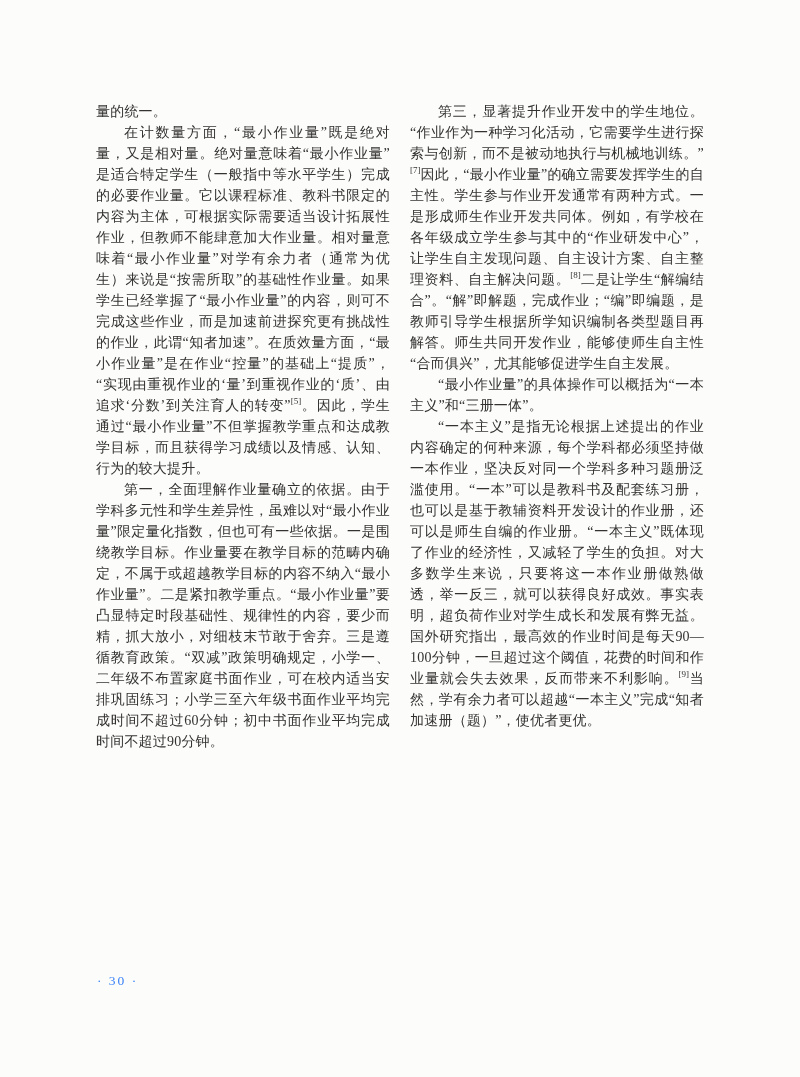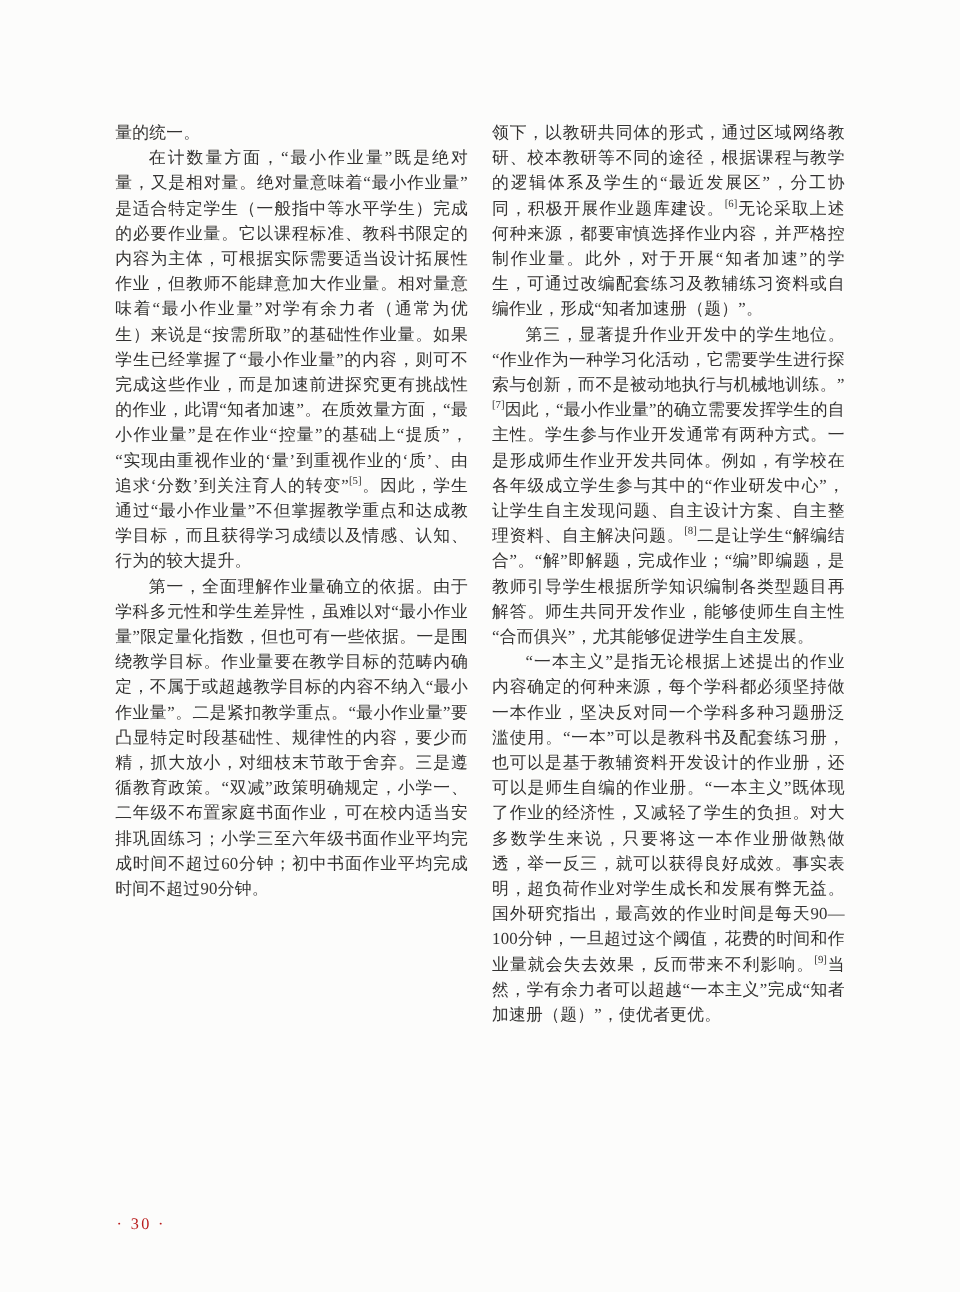--- a/index.html
+++ b/index.html
@@ -46,38 +46,38 @@
   }
   sup.ref {
     font-size: 9px;
     line-height: 0;
     vertical-align: super;
     letter-spacing: 0;
   }
   .footer {
     position: absolute;
     left: 97px;
-    top: 1012px;
+    top: 973px;
     font-size: 13.5px;
-    color: #b91c1c;
+    color: #3b82f6;
     letter-spacing: 2px;
   }
 </style>
 </head>
 <body>
 
 <div class="page">
   <div class="columns">
     <div class="column">
         <p class="para continuation">量的统一。</p>
         <p class="para body">在计数量方面，“最小作业量”既是绝对量，又是相对量。绝对量意味着“最小作业量”是适合特定学生（一般指中等水平学生）完成的必要作业量。它以课程标准、教科书限定的内容为主体，可根据实际需要适当设计拓展性作业，但教师不能肆意加大作业量。相对量意味着“最小作业量”对学有余力者（通常为优生）来说是“按需所取”的基础性作业量。如果学生已经掌握了“最小作业量”的内容，则可不完成这些作业，而是加速前进探究更有挑战性的作业，此谓“知者加速”。在质效量方面，“最小作业量”是在作业“控量”的基础上“提质”，“实现由重视作业的‘量’到重视作业的‘质’、由追求‘分数’到关注育人的转变”<sup class="ref">[5]</sup>。因此，学生通过“最小作业量”不但掌握教学重点和达成教学目标，而且获得学习成绩以及情感、认知、行为的较大提升。</p>
         <p class="para body">第一，全面理解作业量确立的依据。由于学科多元性和学生差异性，虽难以对“最小作业量”限定量化指数，但也可有一些依据。一是围绕教学目标。作业量要在教学目标的范畴内确定，不属于或超越教学目标的内容不纳入“最小作业量”。二是紧扣教学重点。“最小作业量”要凸显特定时段基础性、规律性的内容，要少而精，抓大放小，对细枝末节敢于舍弃。三是遵循教育政策。“双减”政策明确规定，小学一、二年级不布置家庭书面作业，可在校内适当安排巩固练习；小学三至六年级书面作业平均完成时间不超过60分钟；初中书面作业平均完成时间不超过90分钟。</p>
       </div>
     <div class="column">
-        <p class="para continuation">领下，以教研共同体的形式，通过区域网络教研、校本教研等不同的途径，根据课程与教学的逻辑体系及学生的“最近发展区”，分工协同，积极开展作业题库建设。<sup class="ref">[6]</sup>无论采取上述何种来源，都要审慎选择作业内容，并严格控制作业量。此外，对于开展“知者加速”的学生，可通过改编配套练习及教辅练习资料或自编作业，形成“知者加速册（题）”。</p>
         <p class="para body">第三，显著提升作业开发中的学生地位。“作业作为一种学习化活动，它需要学生进行探索与创新，而不是被动地执行与机械地训练。”<sup class="ref">[7]</sup>因此，“最小作业量”的确立需要发挥学生的自主性。学生参与作业开发通常有两种方式。一是形成师生作业开发共同体。例如，有学校在各年级成立学生参与其中的“作业研发中心”，让学生自主发现问题、自主设计方案、自主整理资料、自主解决问题。<sup class="ref">[8]</sup>二是让学生“解编结合”。“解”即解题，完成作业；“编”即编题，是教师引导学生根据所学知识编制各类型题目再解答。师生共同开发作业，能够使师生自主性“合而俱兴”，尤其能够促进学生自主发展。</p>
+        <p class="para body">“最小作业量”的具体操作可以概括为“一本主义”和“三册一体”。</p>
         <p class="para body">“一本主义”是指无论根据上述提出的作业内容确定的何种来源，每个学科都必须坚持做一本作业，坚决反对同一个学科多种习题册泛滥使用。“一本”可以是教科书及配套练习册，也可以是基于教辅资料开发设计的作业册，还可以是师生自编的作业册。“一本主义”既体现了作业的经济性，又减轻了学生的负担。对大多数学生来说，只要将这一本作业册做熟做透，举一反三，就可以获得良好成效。事实表明，超负荷作业对学生成长和发展有弊无益。国外研究指出，最高效的作业时间是每天90—100分钟，一旦超过这个阈值，花费的时间和作业量就会失去效果，反而带来不利影响。<sup class="ref">[9]</sup>当然，学有余力者可以超越“一本主义”完成“知者加速册（题）”，使优者更优。</p>
       </div>
   </div>
   <div class="footer">
     <span>· 30 ·</span>
   </div>
 </div>
 
 </body></html>

